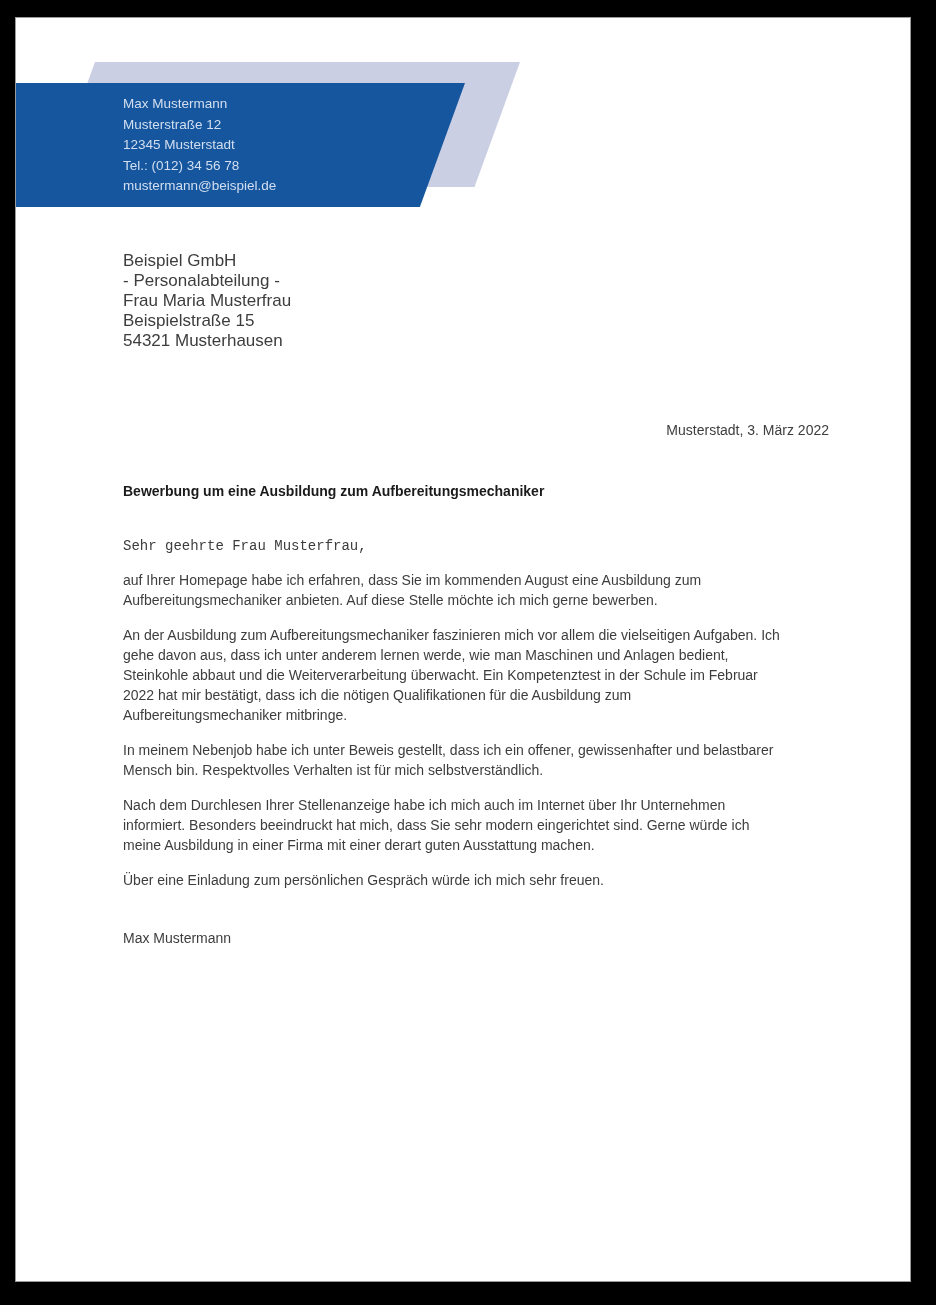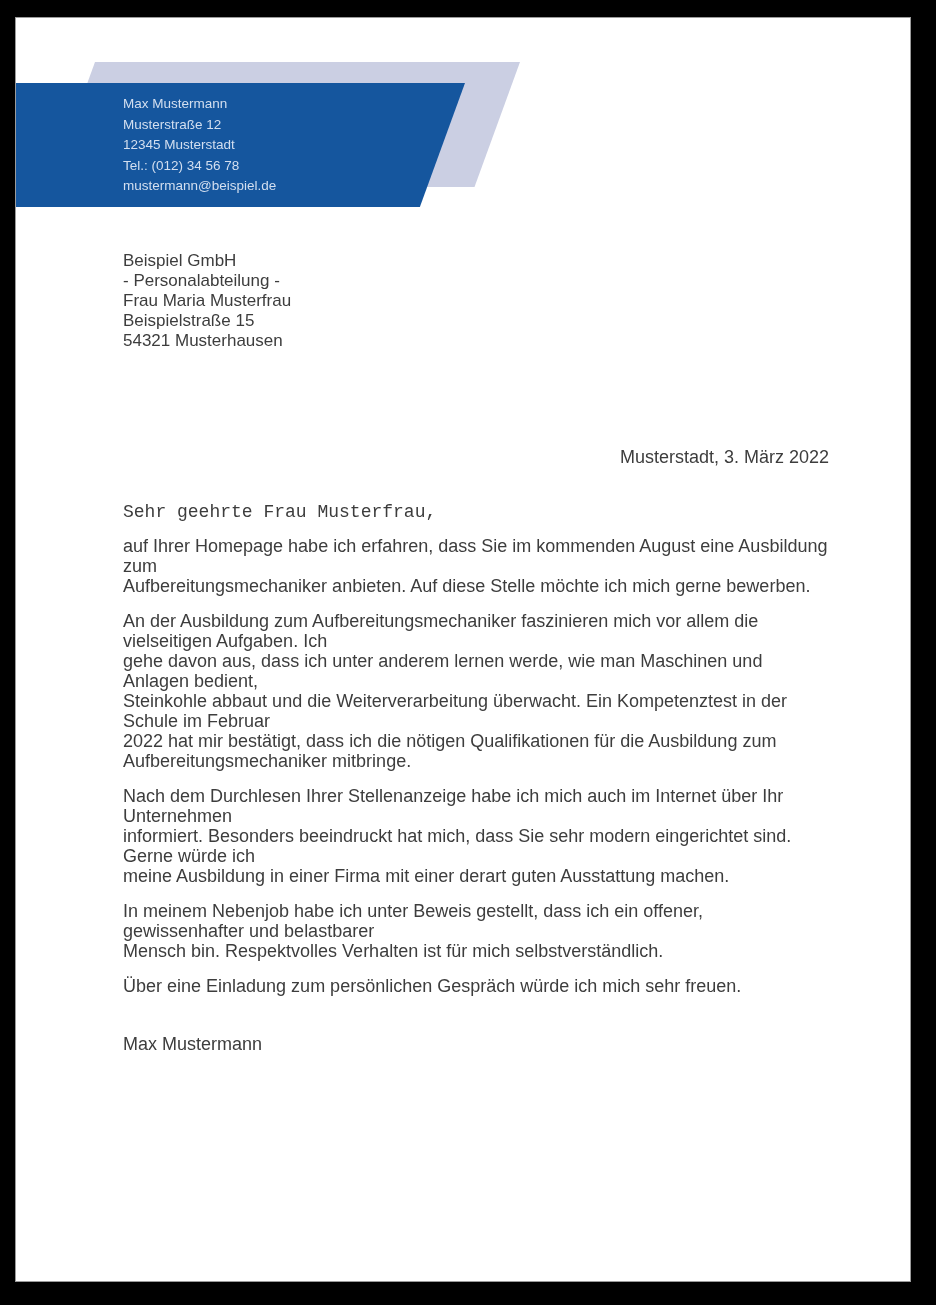--- a/index.html
+++ b/index.html
@@ -47,21 +47,21 @@
   }
   .recipient-block{
     position:absolute;left:107px;top:233px;
     color:var(--body_text);
     font-size:17px;line-height:20px;
     white-space:pre-line;
   }
   .letter-body{
     position:absolute;left:107px;top:402px;width:706px;
     color:var(--body_text);
-    font-size:18px;line-height:20px;margin-top:27px;
+    font-size:14px;line-height:20px;
   }
   .date-line{text-align:right;}
   .subject-line{
     margin-top:41px;
     font-weight:bold;color:var(--heading_text);
   }
   .salutation{margin-top:35px;font-family:Liberation Mono, monospace;}
   .para{margin-top:15px;white-space:pre-line;}
   .para.first{margin-top:14px;}
   .closing{margin-top:15px;}
@@ -85,38 +85,39 @@
 
     <div class="recipient-block">Beispiel GmbH
 - Personalabteilung -
 Frau Maria Musterfrau
 Beispielstraße 15
 54321 Musterhausen</div>
 
     <div class="letter-body">
       <div class="date-line">Musterstadt, 3. März 2022</div>
 
+      <div class="subject-line">Bewerbung um eine Ausbildung zum Aufbereitungsmechaniker</div>
 
       <div class="salutation">Sehr geehrte Frau Musterfrau,</div>
 
       <p class="para first">auf Ihrer Homepage habe ich erfahren, dass Sie im kommenden August eine Ausbildung zum
 Aufbereitungsmechaniker anbieten. Auf diese Stelle möchte ich mich gerne bewerben.</p>
 
       <p class="para">An der Ausbildung zum Aufbereitungsmechaniker faszinieren mich vor allem die vielseitigen Aufgaben. Ich
 gehe davon aus, dass ich unter anderem lernen werde, wie man Maschinen und Anlagen bedient,
 Steinkohle abbaut und die Weiterverarbeitung überwacht. Ein Kompetenztest in der Schule im Februar
 2022 hat mir bestätigt, dass ich die nötigen Qualifikationen für die Ausbildung zum
 Aufbereitungsmechaniker mitbringe.</p>
 
+      <p class="para">In meinem Nebenjob habe ich unter Beweis gestellt, dass ich ein offener, gewissenhafter und belastbarer
+Mensch bin. Respektvolles Verhalten ist für mich selbstverständlich.</p>
+
       <p class="para">Nach dem Durchlesen Ihrer Stellenanzeige habe ich mich auch im Internet über Ihr Unternehmen
 informiert. Besonders beeindruckt hat mich, dass Sie sehr modern eingerichtet sind. Gerne würde ich
 meine Ausbildung in einer Firma mit einer derart guten Ausstattung machen.</p>
-
-      <p class="para">In meinem Nebenjob habe ich unter Beweis gestellt, dass ich ein offener, gewissenhafter und belastbarer
-Mensch bin. Respektvolles Verhalten ist für mich selbstverständlich.</p>
 
       <div class="closing">Über eine Einladung zum persönlichen Gespräch würde ich mich sehr freuen.</div>
 
 
       <div class="signature">Max Mustermann</div>
     </div>
 
   </div>
 </div>
 

